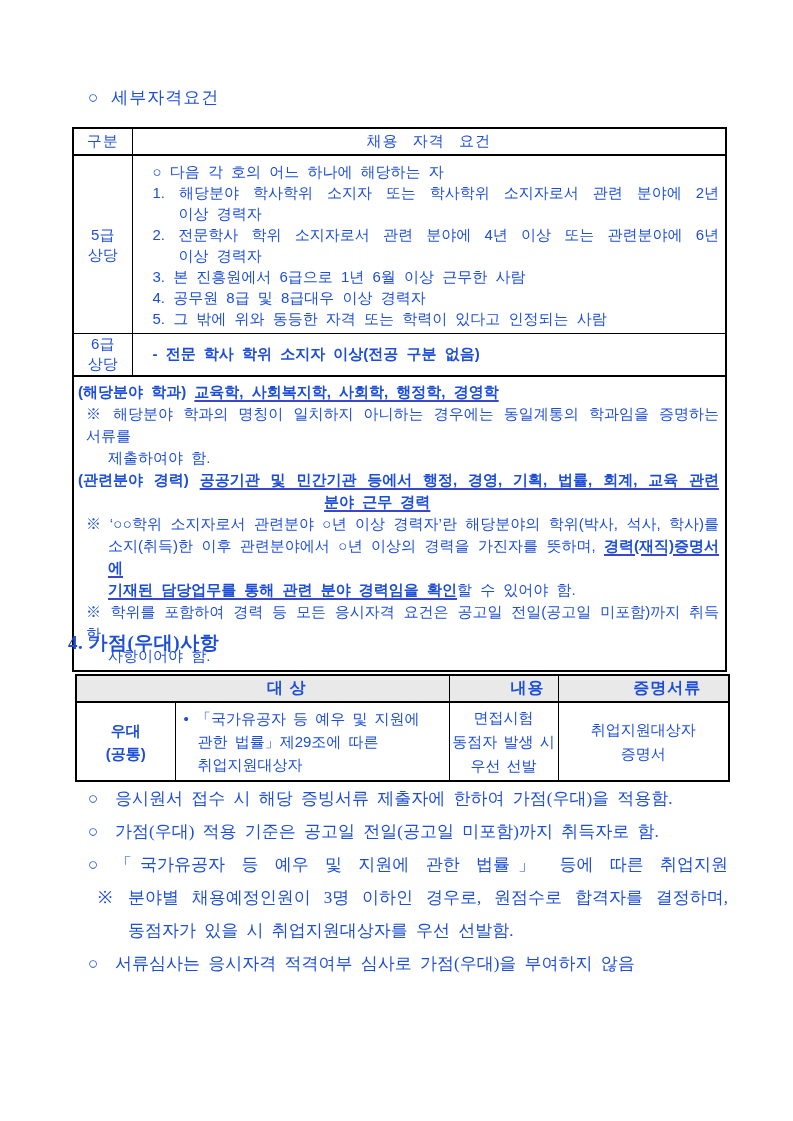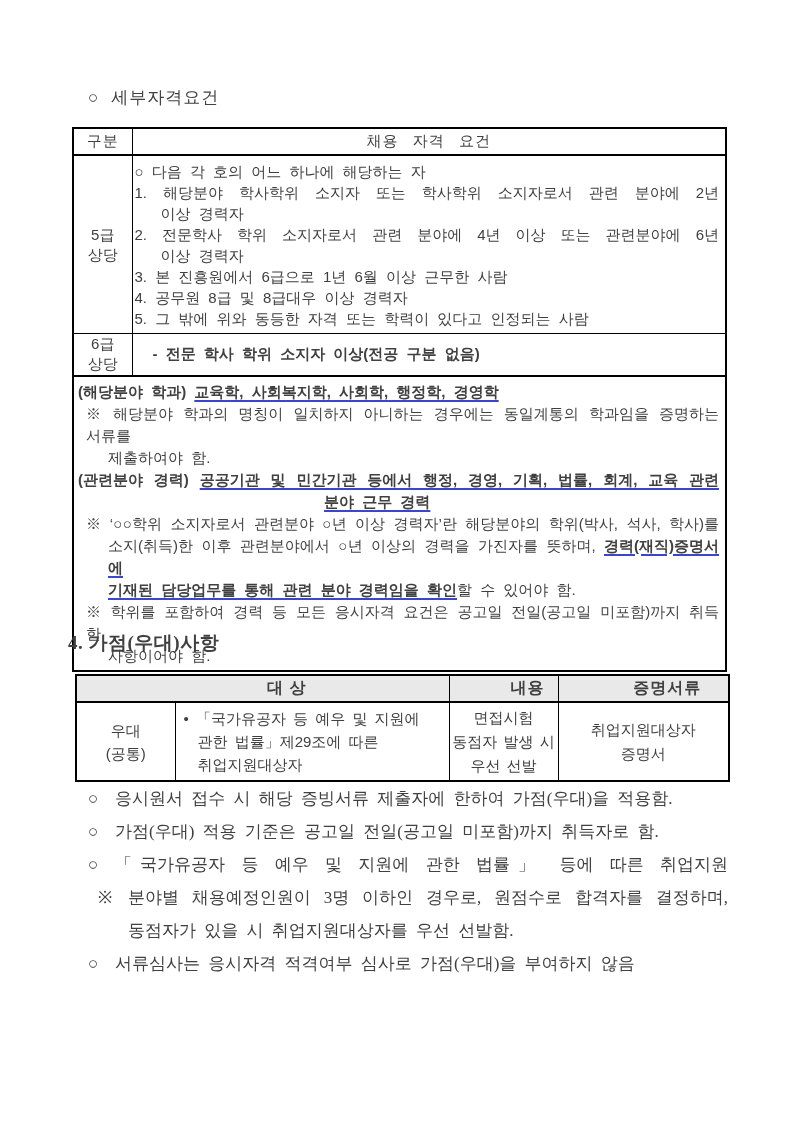--- a/index.html
+++ b/index.html
@@ -1,19 +1,19 @@
 <!DOCTYPE html>
 <html><head>
 <meta charset="utf-8">
 <style>
   * { margin:0; padding:0; box-sizing:border-box; }
   html,body { background:#ffffff; }
   .page {
     position:relative; width:793px; height:1121px; background:#ffffff;
-    color:#404040; font-family:"Liberation Sans", sans-serif; overflow:hidden;
+    color:#1d4ed8; font-family:"Liberation Sans", sans-serif; overflow:hidden;
   }
   .serif { font-family:"Liberation Serif", serif; }
 
   
   .h-detail {
     position:absolute; left:88px; top:86px;
     font-size:17px; letter-spacing:1px;
   }
   .h-detail .mk { margin-right:12px; }
   .h4 {
@@ -23,21 +23,21 @@
 
   
   table.t1 {
     position:absolute; left:72px; top:127px; width:655px;
     border-collapse:collapse; table-layout:fixed;
     border:2px solid #000;
   }
   .t1 td { border:1px solid #000; font-size:15px; vertical-align:middle; word-spacing:4px; }
   .t1 tr.hd td { height:27px; text-align:center; border-bottom:2px solid #000; word-spacing:9px; letter-spacing:1px; }
   .t1 .grade { text-align:center; line-height:20px; }
-  .t1 .cell-g5 { padding:5px 6px 4px 2px; height:174px; }
+  .t1 .cell-g5 { padding:5px 6px 4px 20px; height:174px; }
   .t1 .cell-g5 .ln { line-height:21px; }
   .t1 .cell-g6 { padding:2px 6px 2px 20px; height:42px;font-weight:bold; }
   .t1 .cell-notes { border-top:2px solid #000; padding:4px 6px 3px 4px; height:224px; vertical-align:top; }
   .t1 .cell-notes .ln { line-height:22px; }
   .ind { padding-left:26px; }
   .note { padding-left:8px; }
   .note-cont { padding-left:30px; }
   .career2 { padding-left:246px; }
   .jl { text-align:justify; text-align-last:justify; }
   .b { font-weight:bold; }
@@ -49,21 +49,21 @@
     border-collapse:collapse; table-layout:fixed;
     border:2px solid #000;
   }
   .t2 td { border:1px solid #000; font-size:15px; vertical-align:middle; }
   .t2 tr.hd td {
     height:27px; background:#e9e9e9; font-weight:bold; font-size:16px;
     text-align:center; border-bottom:2px solid #000; letter-spacing:1px;padding-left:48px;
   }
   .t2 .rowcell { height:73px; }
   .t2 .c { text-align:center; }
-  .t2 .typecell div { font-weight:normal; line-height:23px; }
+  .t2 .typecell div { font-weight:bold; line-height:23px; }
   .t2 .target { padding:4px 4px 4px 8px; word-spacing:3px; }
   .t2 .target div { line-height:23px; }
   .t2 .t-ind { padding-left:14px; }
   .t2 .mid div { line-height:24px; word-spacing:2px; }
 
   
   .bullets {
     position:absolute; left:88px; top:782px; width:640px;
     font-size:17px; line-height:33px; word-spacing:4px;
   }

